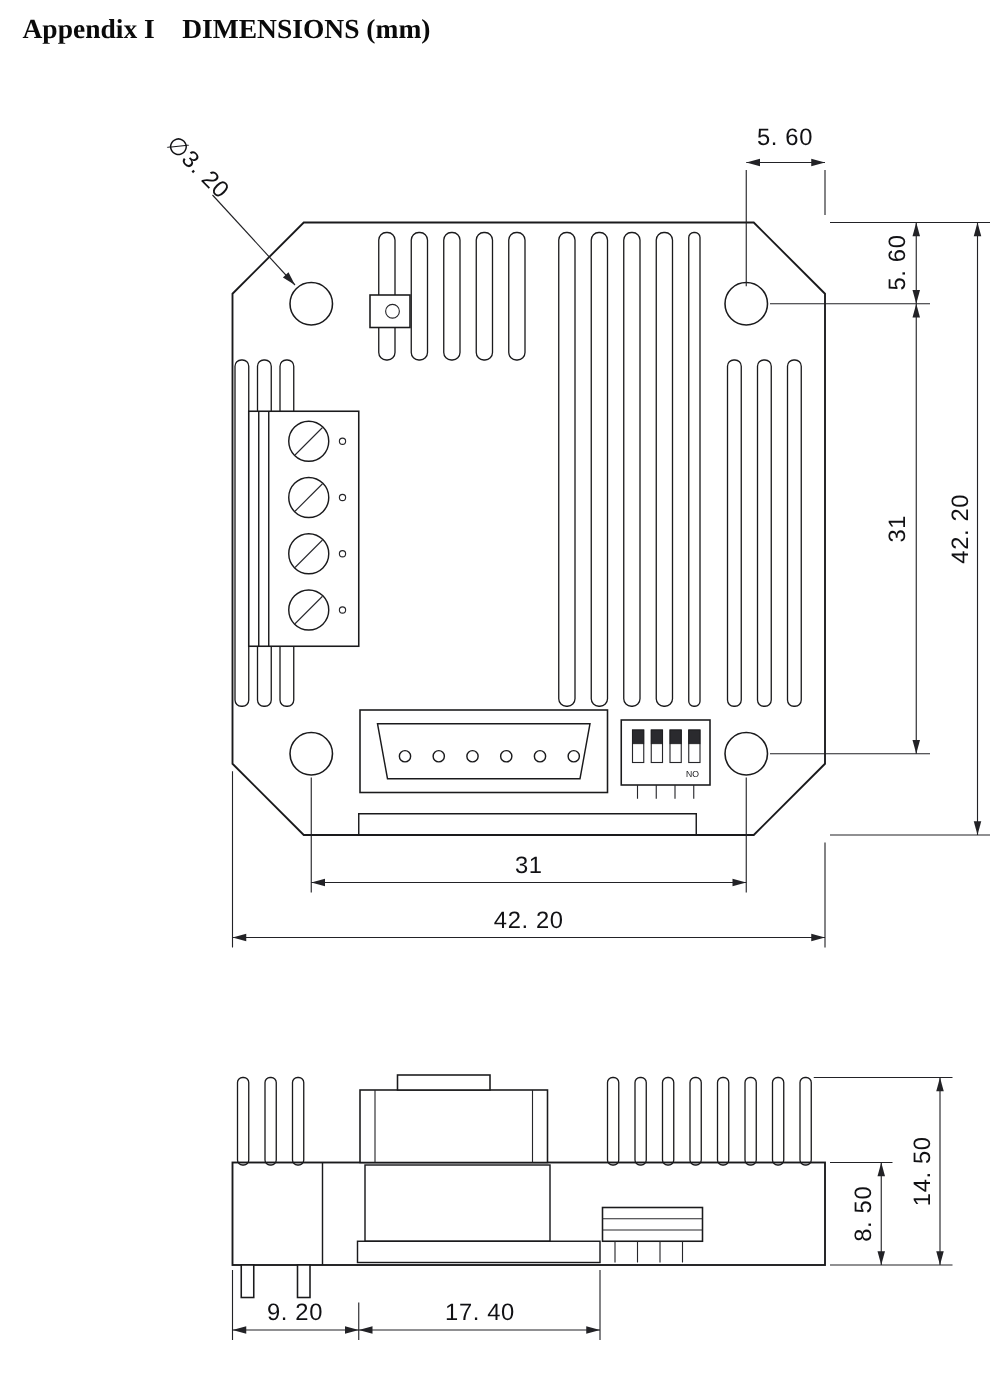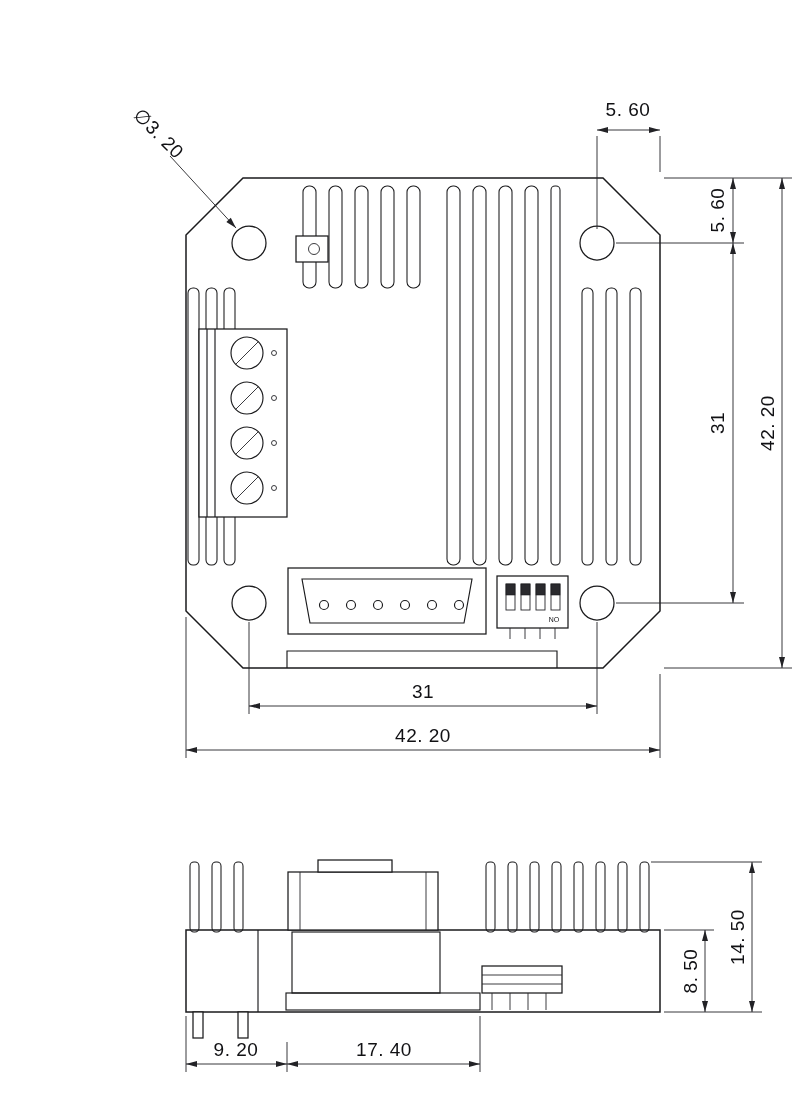--- a/index.html
+++ b/index.html
@@ -15,20 +15,21 @@
   .fin{fill:#ffffff;stroke:#1a1a1c;stroke-width:1.05;}
   .dim{fill:none;stroke:#222226;stroke-width:0.9;}
   .dimtext{font-family:"Liberation Sans","DejaVu Sans",sans-serif;font-size:19px;fill:#111114;letter-spacing:0.5px;}
   .tinytext{font-family:"Liberation Sans","DejaVu Sans",sans-serif;font-size:7px;fill:#111114;}
   .actu{fill:#2a2a2e;stroke:#1a1a1c;stroke-width:0.6;}
 </style>
 </head>
 <body>
 
 <div class="page">
+  <div class="title">Appendix I    DIMENSIONS (mm)</div>
 
   <svg width="800" height="1101" viewBox="0 0 800 1101">
     <defs>
       <marker id="arw" viewBox="0 0 12 8" refX="11.5" refY="4" markerWidth="12" markerHeight="8" orient="auto-start-reverse" markerUnits="userSpaceOnUse">
         <path d="M0.5,1 L11.5,4 L0.5,7 Z" fill="#222226"></path>
       </marker>
       <pattern id="hatchV" width="9" height="18" patternUnits="userSpaceOnUse">
         <line x1="4.5" y1="0" x2="4.5" y2="18" stroke="#1a1a1c" stroke-width="0.8"></line>
       </pattern>
     </defs>

